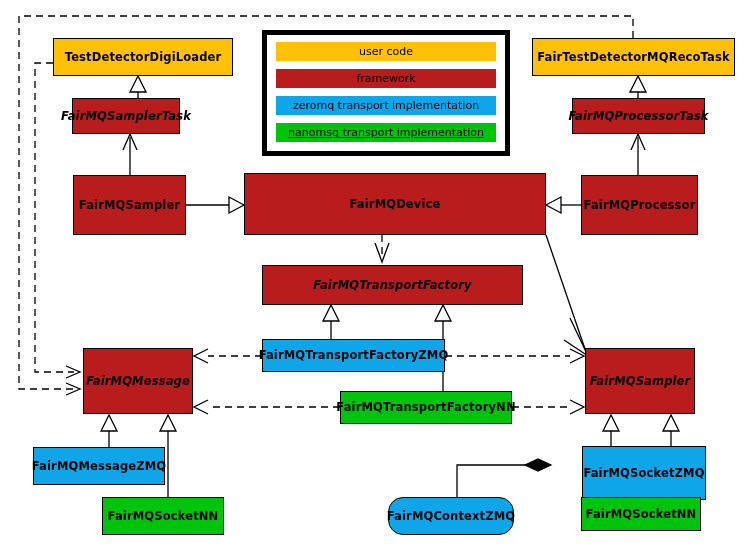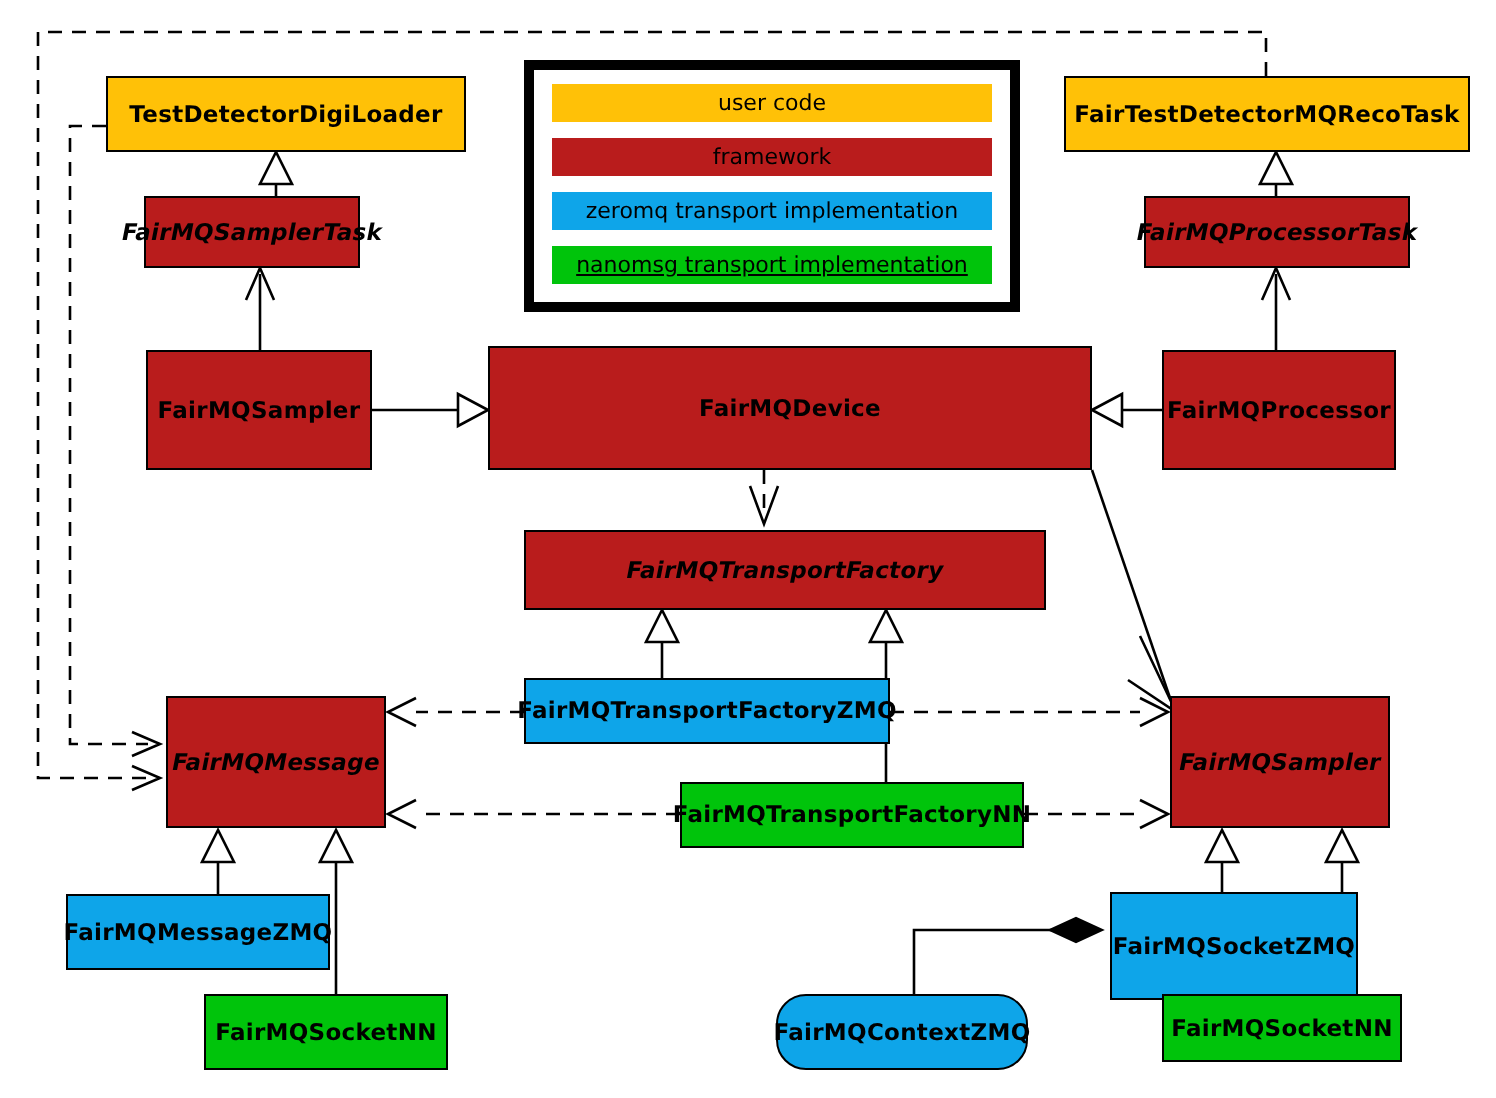--- a/index.html
+++ b/index.html
@@ -283,21 +283,21 @@
   </div>
 
   <div class="uml-box c-zeromq" style="left:33px; top:447px; width:132px; height:38px;">
     <span>FairMQMessageZMQ</span>
   </div>
 
   <div class="uml-box c-nanomsg" style="left:102px; top:497px; width:122px; height:38px;">
     <span>FairMQSocketNN</span>
   </div>
 
-  <div class="uml-box c-zeromq" style="left:555px; top:446px; width:124px; height:54px;">
+  <div class="uml-box c-zeromq" style="left:582px; top:446px; width:124px; height:54px;">
     <span>FairMQSocketZMQ</span>
   </div>
 
   <div class="uml-box c-nanomsg" style="left:581px; top:497px; width:120px; height:34px;">
     <span>FairMQSocketNN</span>
   </div>
 
   <div class="uml-box c-zeromq" style="left:388px; top:497px; width:126px; height:38px;border-radius:15px;">
     <span>FairMQContextZMQ</span>
   </div>

